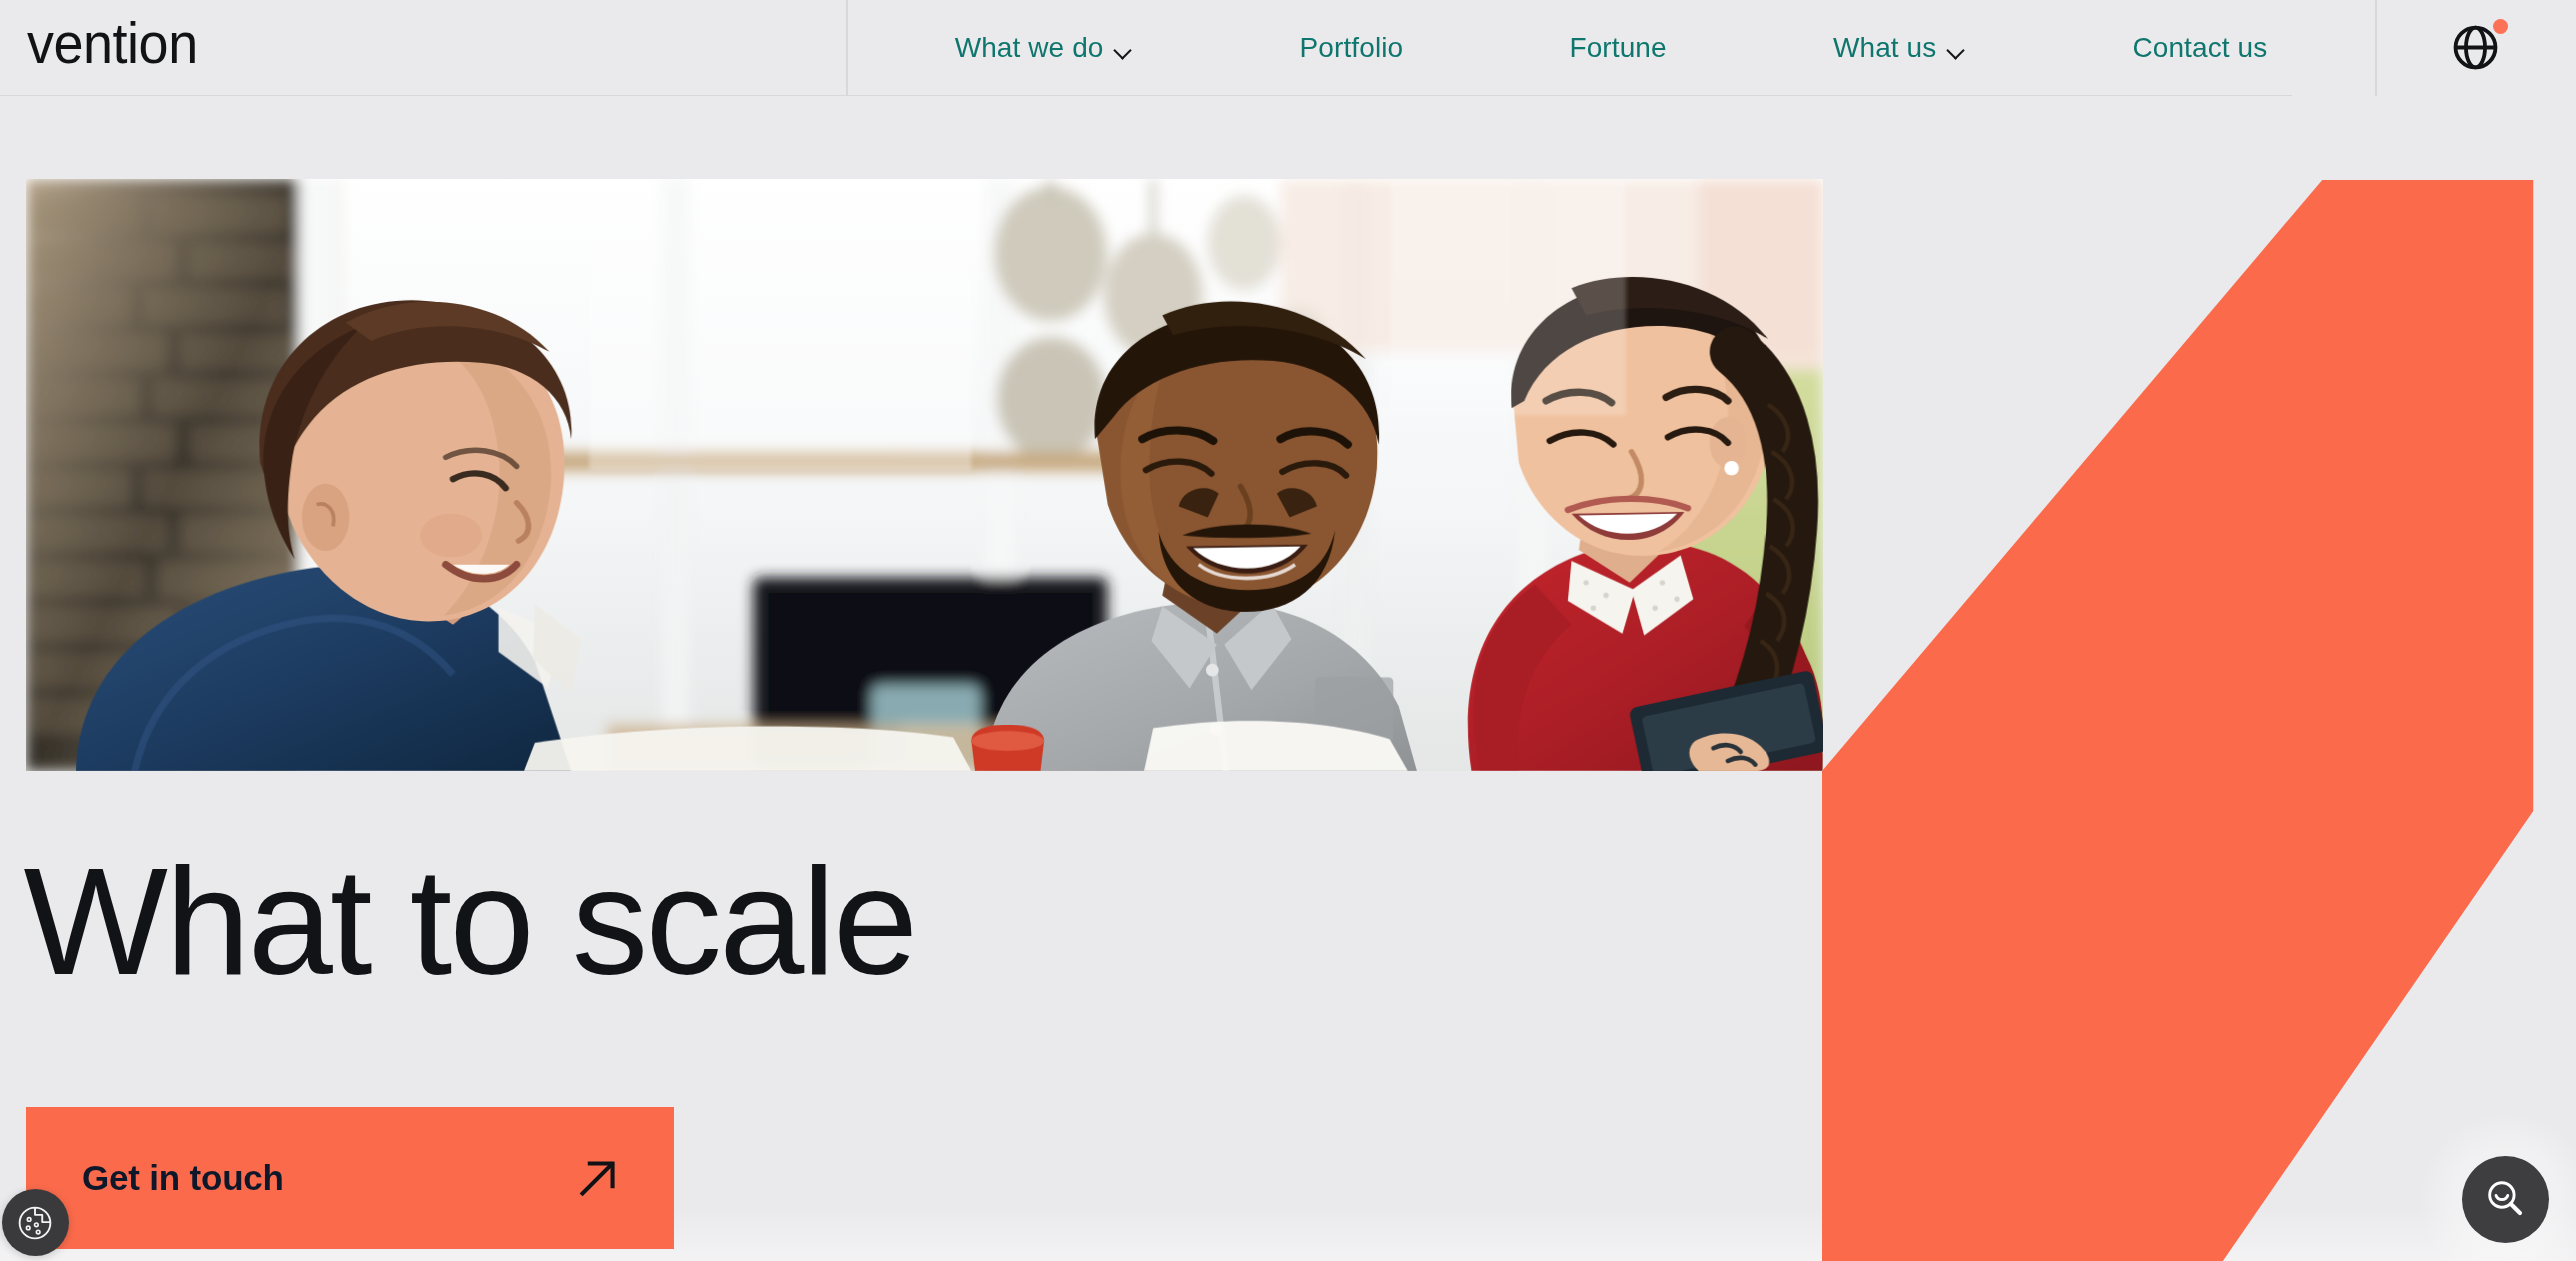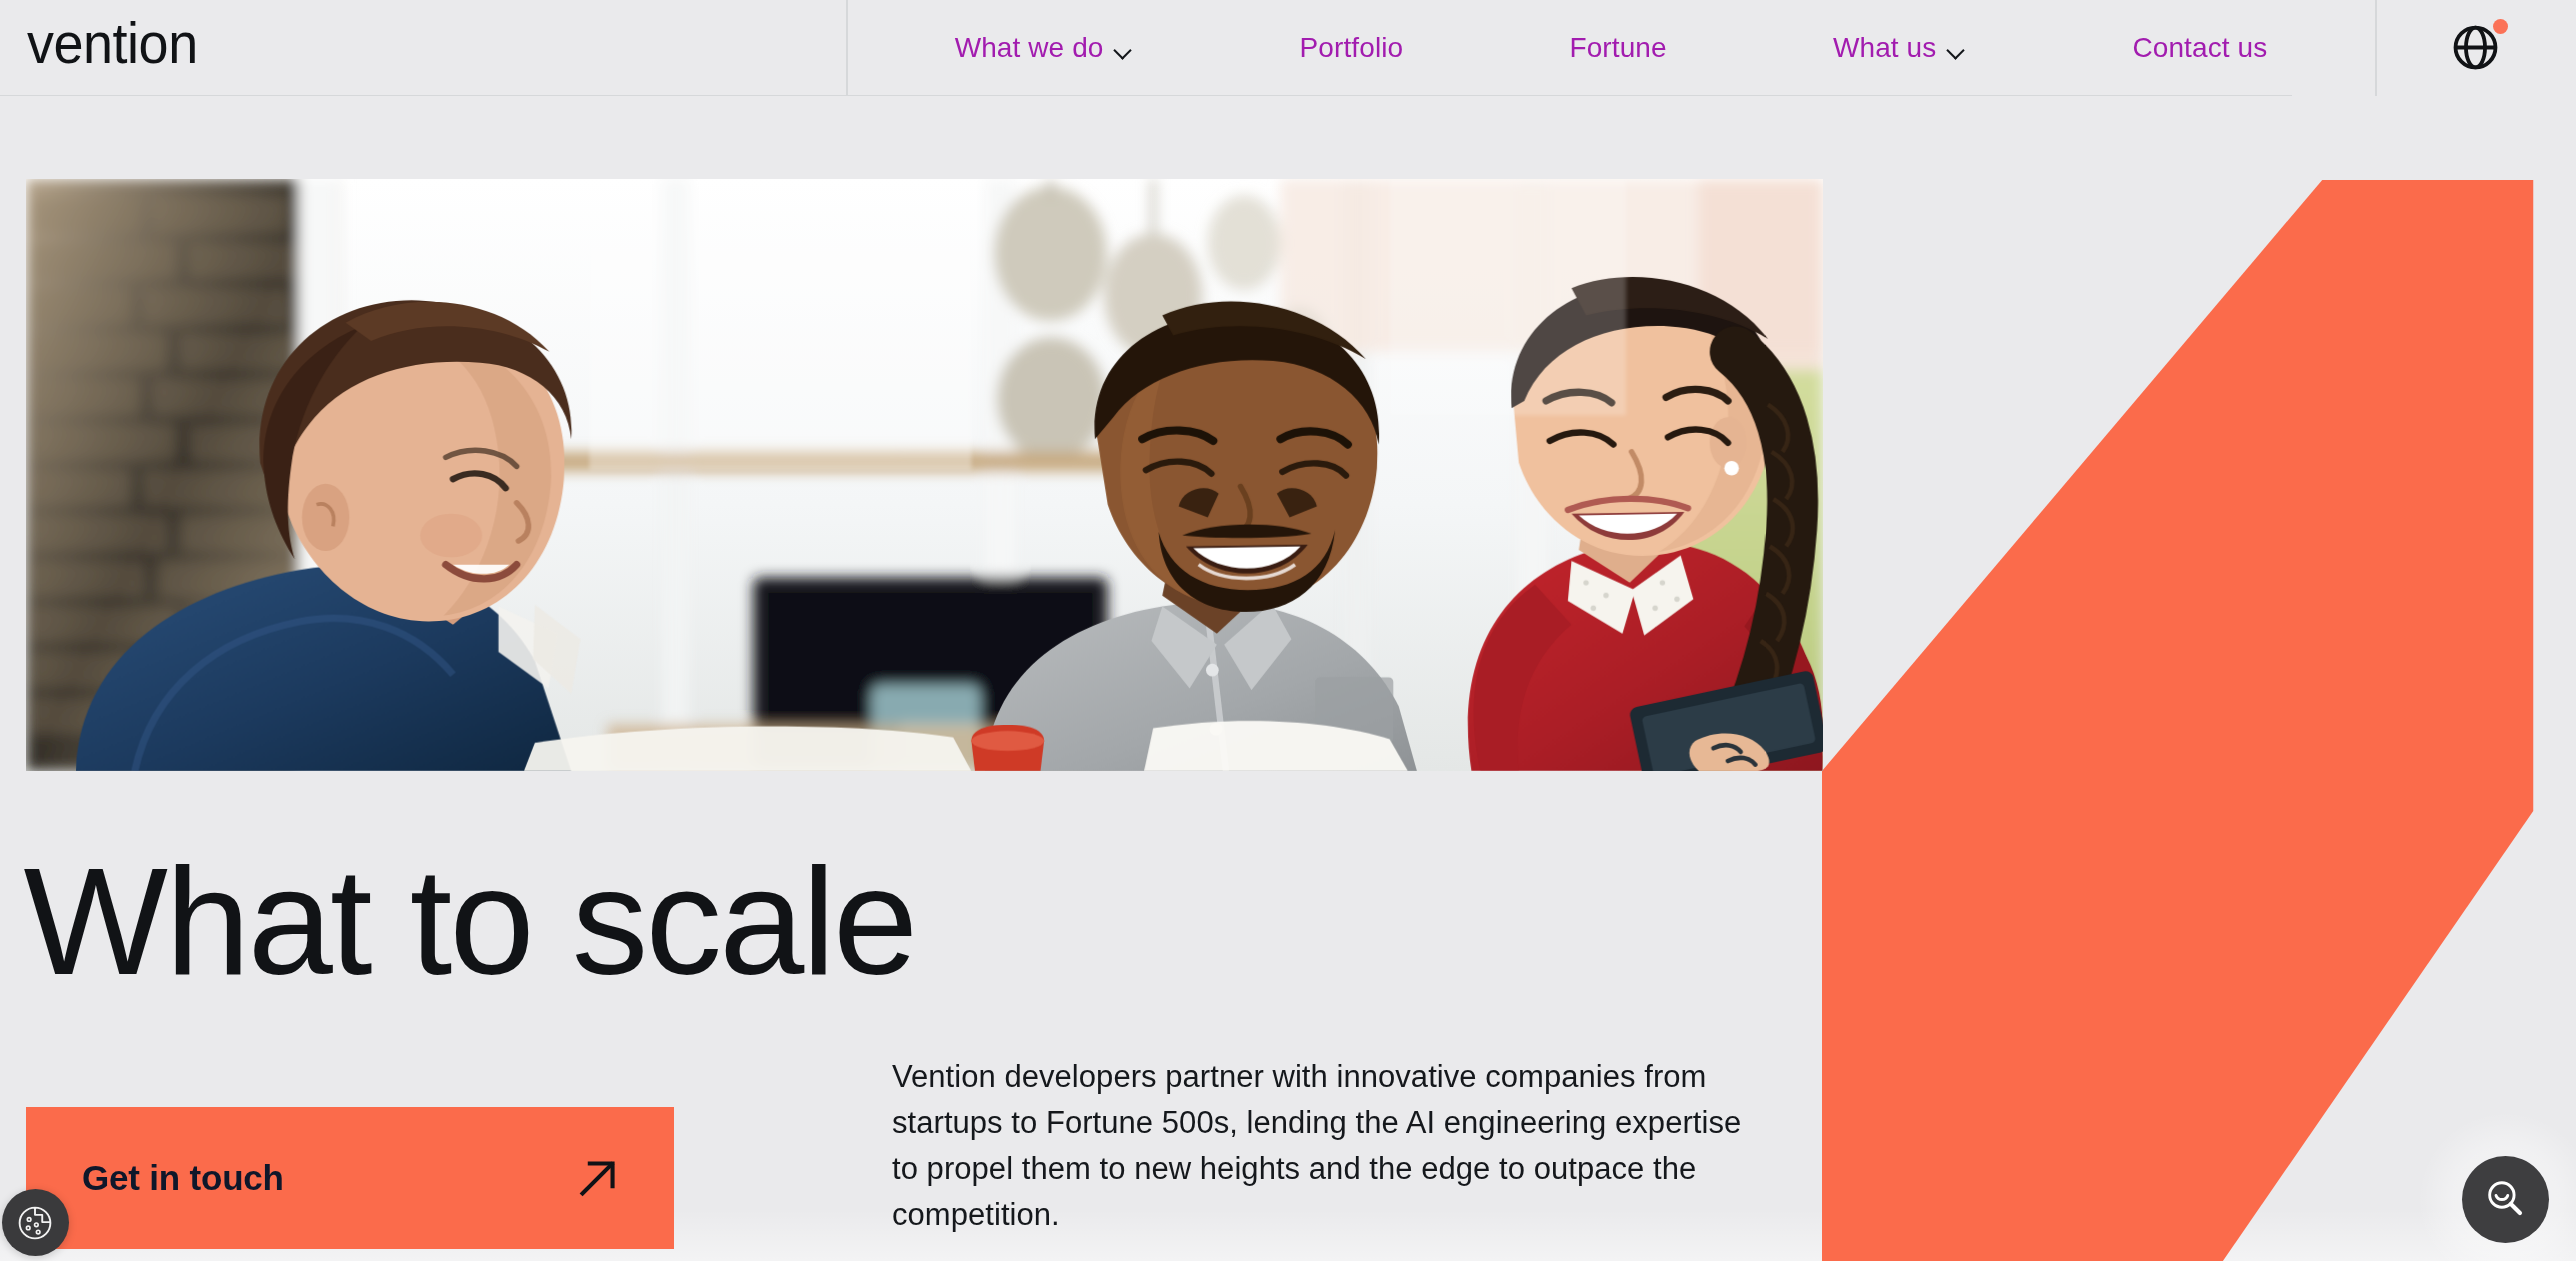--- a/index.html
+++ b/index.html
@@ -77,21 +77,21 @@
     justify-content: space-around;
     padding: 0 25.5px;
   }
 
   .nav-item {
     display: flex;
     align-items: center;
     gap: 11.8px;
     font-size: 28px;
     line-height: 1;
-    color: #a21caf;
+    color: #0f766e;
     cursor: pointer;
     white-space: nowrap;
     letter-spacing: 0.1px;
   }
   .nav-item .chev {
     display: inline-block;
     width: 18px;
     height: 10px;
     position: relative;
     top: 1.8px;
@@ -613,21 +613,20 @@
         <ellipse cx="1080" cy="618" rx="40" ry="11" fill="#e05a42"></ellipse>
       </g>
 
       <rect x="620" y="0" width="420" height="320" fill="#ffffff" opacity="0.32" filter="url(#blurSoft)"></rect>
       <rect x="1500" y="0" width="260" height="260" fill="#ffffff" opacity="0.22" filter="url(#blurSoft)"></rect>
     </svg>
   </div>
 
   <h1 class="hero-title">What to scale</h1>
 
-  <p class="hero-paragraph">Vention developers partner with innovative companies from startups to Fortune 500s, lending the AI engineering expertise to propel them to new heights and the edge to outpace the competition.</p>
 
   <div class="cta-button">
     <span class="cta-label">Get in touch</span>
     <svg class="cta-arrow" viewBox="0 0 44 44">
       <line x1="5" y1="39" x2="37" y2="7" stroke="#101216" stroke-width="4.5" stroke-linecap="square"></line>
       <polyline points="13,6 38,6 38,31" fill="none" stroke="#101216" stroke-width="4.5" stroke-linecap="square"></polyline>
     </svg>
   </div>
 
   <div class="cookie-btn">

